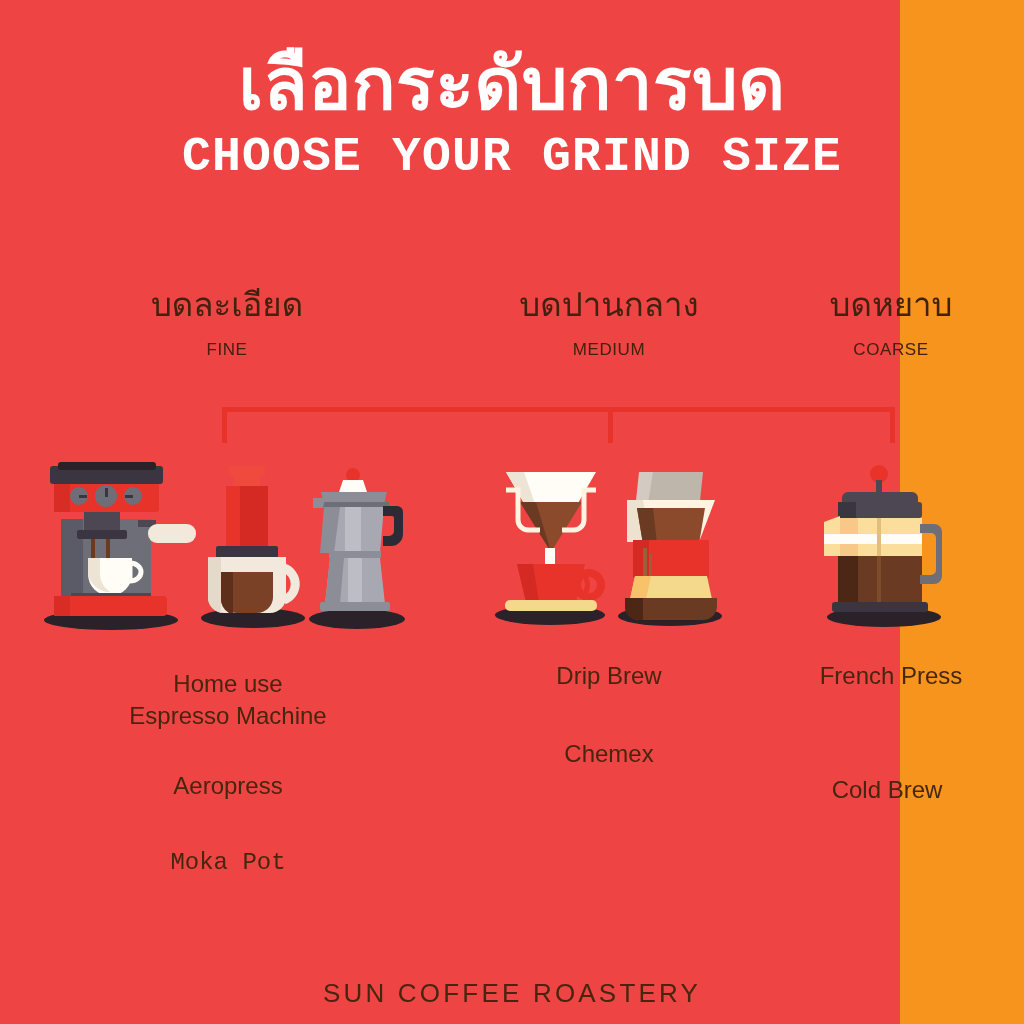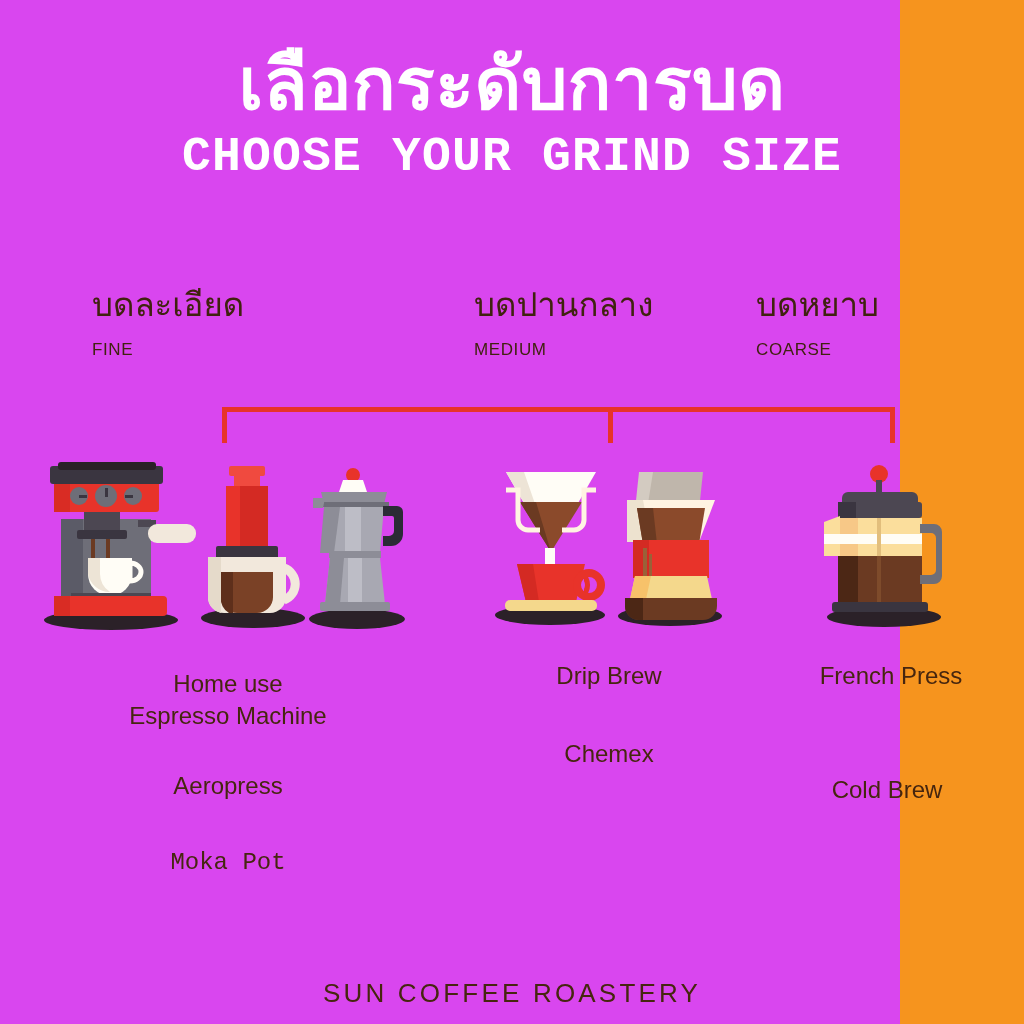--- a/index.html
+++ b/index.html
@@ -10,21 +10,21 @@
     width: 1024px;
     height: 1024px;
     background: #F6941E;
     font-family: "Liberation Sans", sans-serif;
     overflow: hidden;
   }
   .poster {
     position: relative;
     width: 900px;
     height: 1024px;
-    background: #d946ef;
+    background: #ef4444;
   }
 
   
   .title-block {
     position: absolute;
     top: 46px;
     left: 0;
     width: 1024px;
     text-align: center;
   }
@@ -50,21 +50,21 @@
   
   .headings {
     position: absolute;
     top: 286px;
     left: 0;
     width: 1024px;
     height: 100px;
   }
   .head {
     position: absolute;
-    text-align: left;
+    text-align: center;
     color: #40220F;
   }
   .head .th {
     font-family: "DejaVu Sans", sans-serif;
     font-size: 33px;
     font-weight: normal;
     line-height: 1.15;
     white-space: nowrap;
   }
   .head .en {

